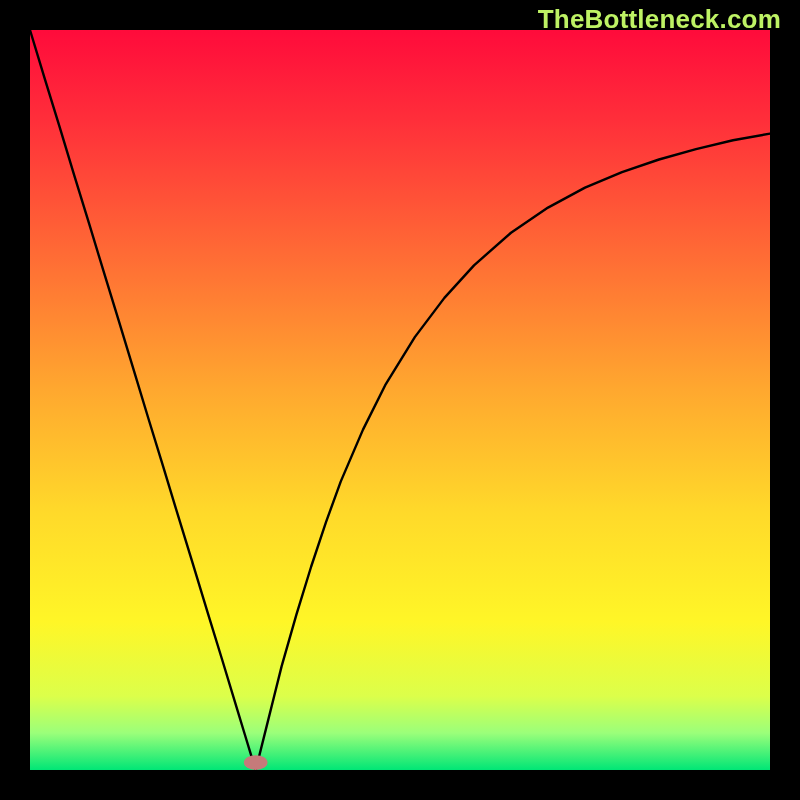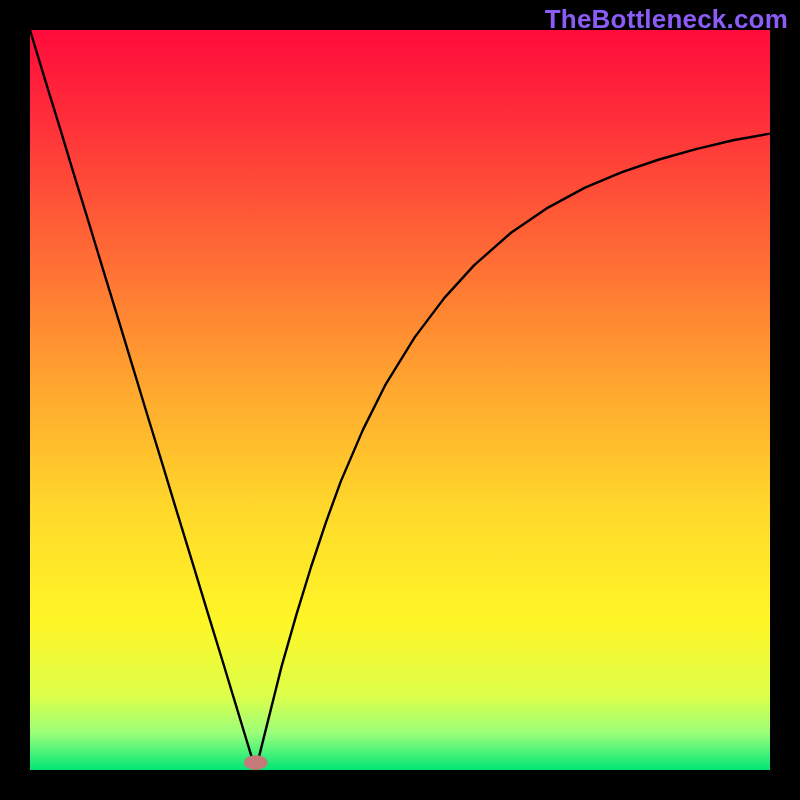--- a/index.html
+++ b/index.html
@@ -12,25 +12,25 @@
   }
   .frame {
     position: relative;
     width: 800px;
     height: 800px;
     background: #000;
   }
   .watermark {
     position: absolute;
     top: 4px;
-    right: 12px;
+    right: 19px;
     font-family: Arial, Helvetica, sans-serif;
     font-weight: 600;
     font-size: 26px;
-    color: #8b5cf6;
+    color: #bef264;
     letter-spacing: 0.2px;
     z-index: 5;
   }
   svg {
     position: absolute;
     top: 0;
     left: 0;
   }
 </style>
 </head>

